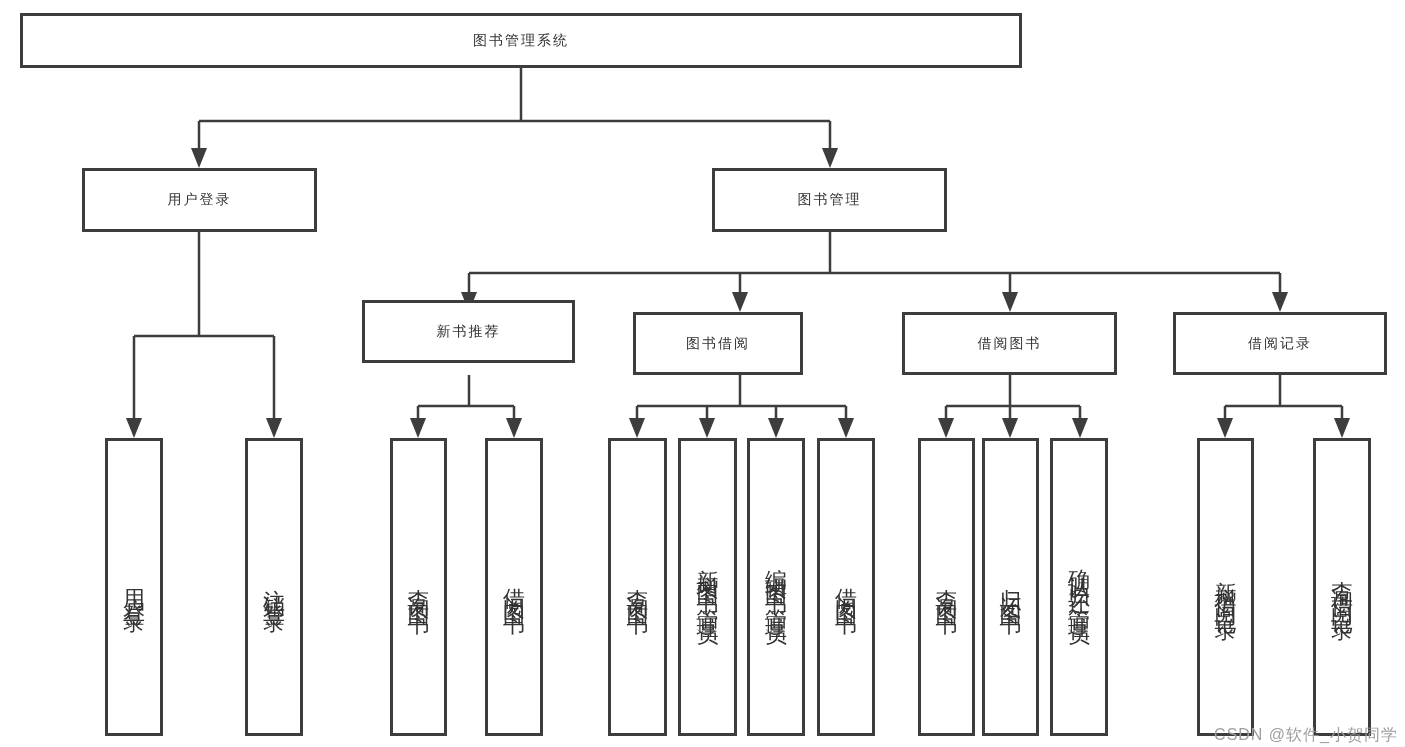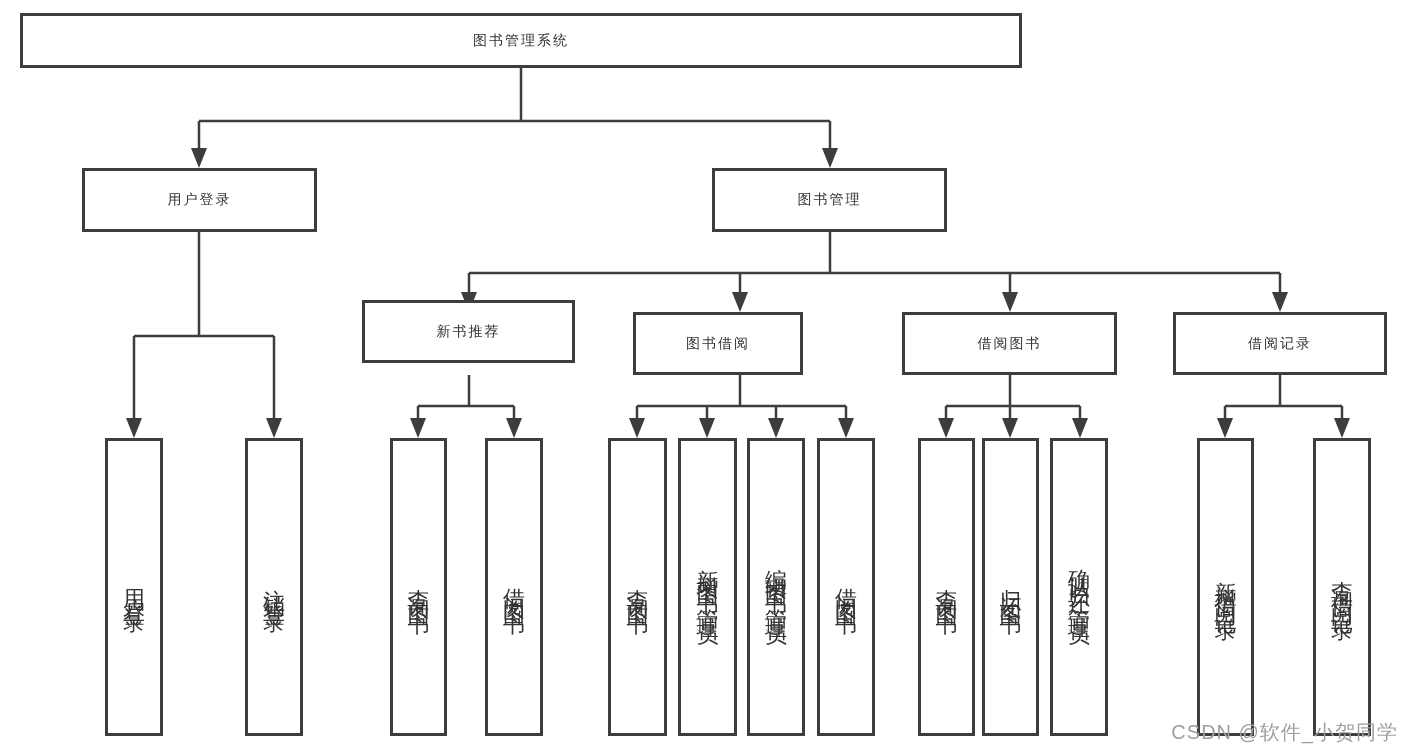--- a/index.html
+++ b/index.html
@@ -48,21 +48,21 @@
     text-orientation: mixed;
     font-size: 22px;
     letter-spacing: 8px;
     color: #333333;
     line-height: 1;
   }
   .watermark {
     position: absolute;
     right: 7px;
     bottom: 1px;
-    font-size: 20px;
+    font-size: 16px;
     color: #9c9ea0;
     letter-spacing: 1px;
     white-space: nowrap;
   }
 </style>
 </head>
 <body>
 
 <div class="canvas">
 

